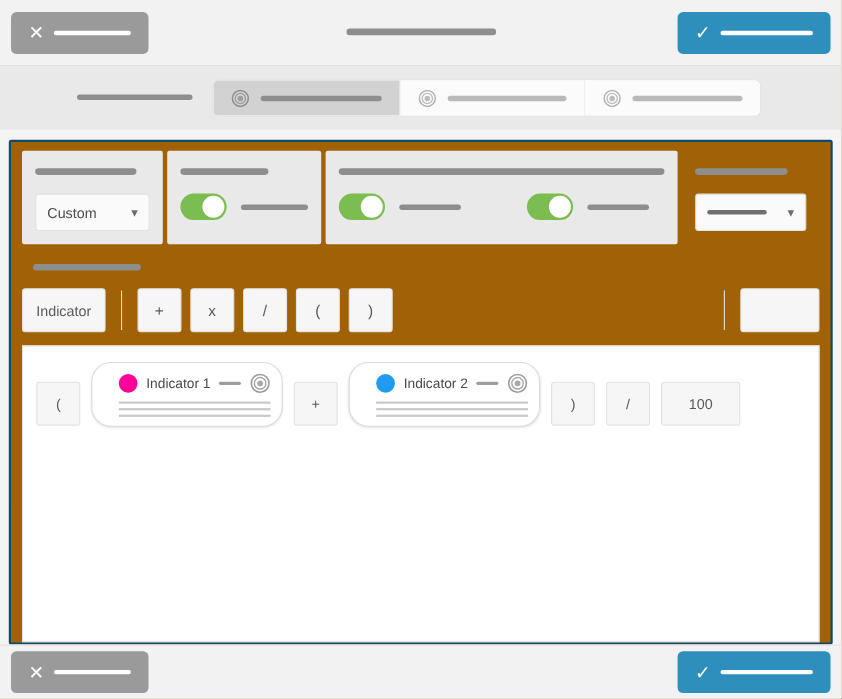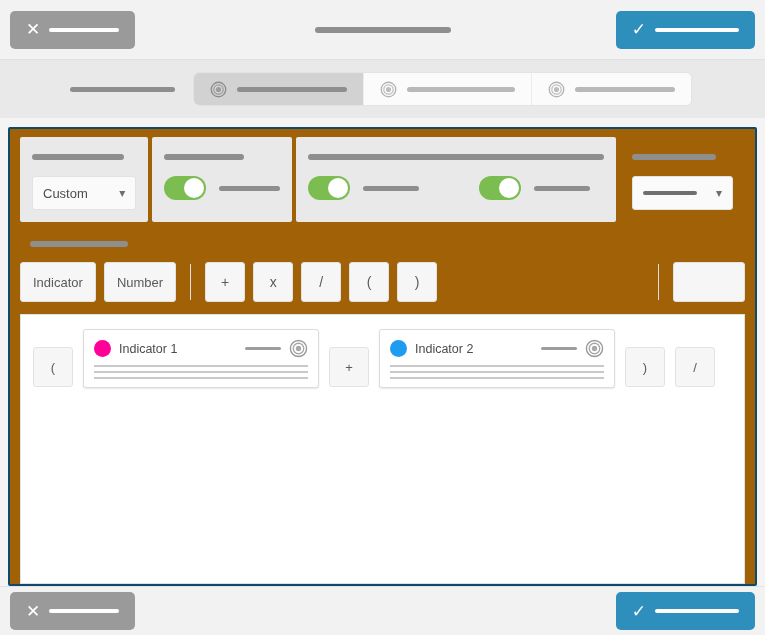--- a/index.html
+++ b/index.html
@@ -198,24 +198,24 @@
     overflow: hidden;
   }
   .canvas-items {
     display: flex; align-items: flex-start; gap: 10px;
     padding: 14px 12px;
     flex: 1 1 auto;
   }
   .card {
     background: #ffffff;
     border: 1px solid #dcdcdc;
-    border-radius: 3px;
+    border-radius: 18px;
     box-shadow: 0 1px 2px rgba(0,0,0,.10);
-    padding: 9px 10px 8px 10px;
-    width: 236px;
+    padding: 9px 10px 8px 24px;
+    width: 174px;
     cursor: grab;
   }
   .card-top { display: flex; align-items: center; gap: 8px; }
   .dot { width: 17px; height: 17px; border-radius: 50%; flex: 0 0 auto; }
   .card-name { font-size: 12.5px; color: #4b4b4b; white-space: nowrap; }
   .card-top .redact { width: 36px; height: 3px; background: #9d9d9d; margin-left: auto; }
   .target-ico { width: 19px; height: 19px; flex: 0 0 auto; display: block; }
   .card-lines { margin-top: 7px; display: flex; flex-direction: column; gap: 4px; }
   .card-lines .redact { display: block; width: 100%; height: 2px; background: #c9c9c9; border-radius: 0; }
 
@@ -372,21 +372,20 @@
     </div>
 
     <div class="op-section">
       <div class="op-label">
         <span class="redact"></span>
       </div>
     </div>
 
     <div class="op-bar">
       <div class="tok">Indicator</div>
-      <div class="tok">Number</div>
 
       <div class="divider"></div>
 
       <div class="tok op">+</div>
       <div class="tok op">x</div>
       <div class="tok op">/</div>
       <div class="tok op">(</div>
       <div class="tok op">)</div>
 
       <div class="spacer"></div>
@@ -435,20 +434,21 @@
           </div>
           <div class="card-lines">
             <span class="redact"></span>
             <span class="redact"></span>
             <span class="redact"></span>
           </div>
         </div>
 
         <div class="ctok">)</div>
         <div class="ctok">/</div>
+        <div class="ctok num">100</div>
 
       </div>
 
 
     </div>
 
   </div>
 
   <div class="bottombar">
     <button class="btn-pill btn-cancel">

